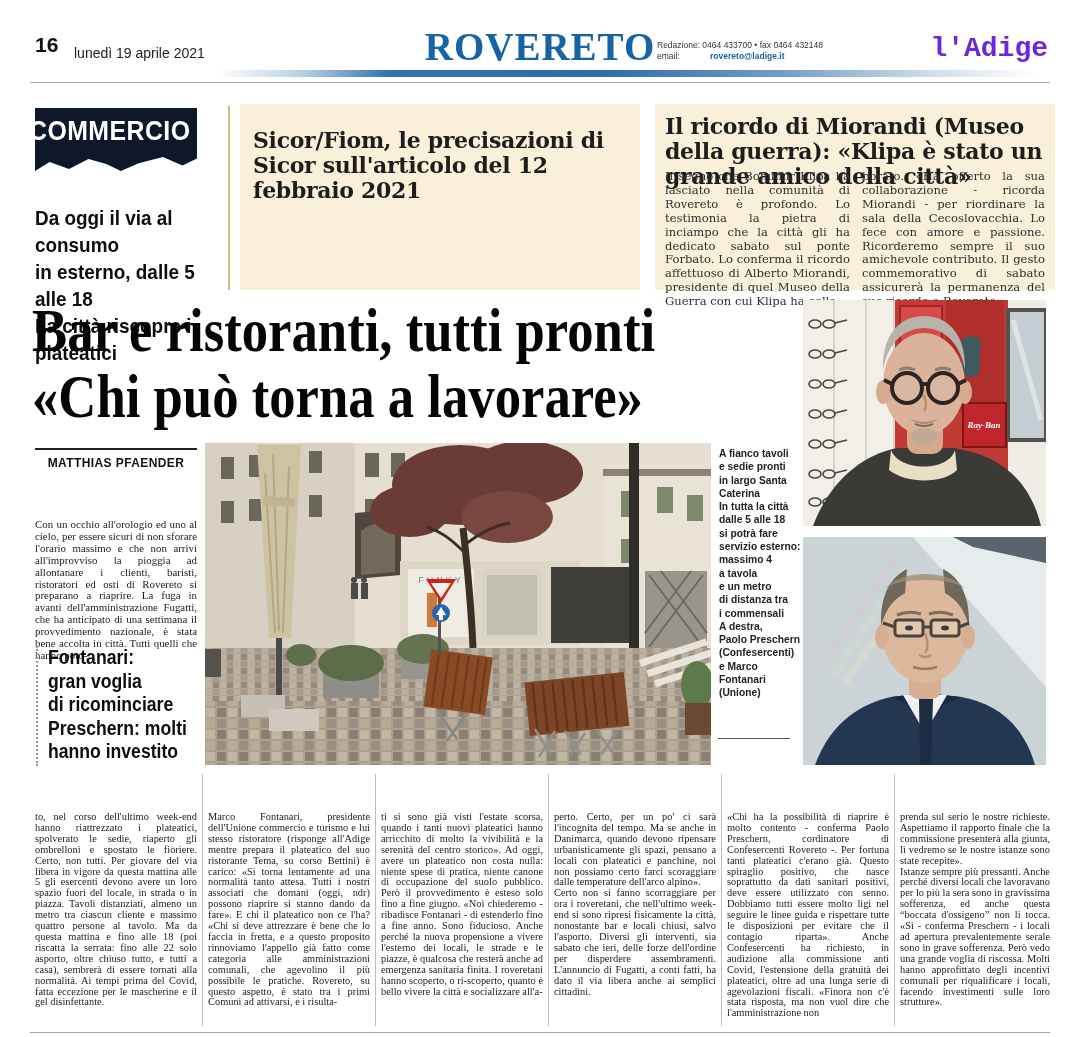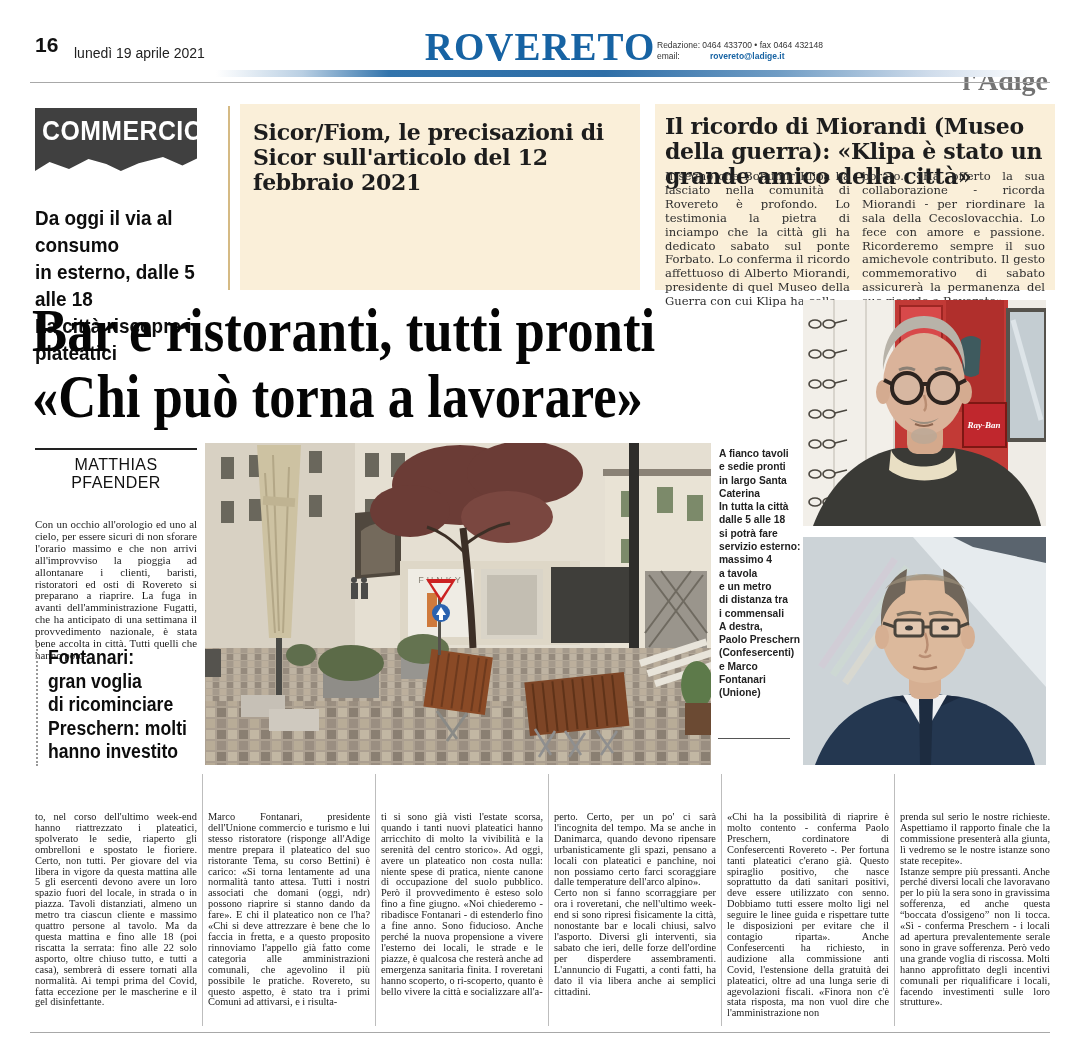--- a/index.html
+++ b/index.html
@@ -9,44 +9,44 @@
   .pre{white-space:pre-line;}
   .just{text-align:justify;}
 
   
   .pagenum{font-size:21px;font-weight:bold;font-family:"Liberation Sans",sans-serif;}
   .dateline{font-size:14px;font-family:"Liberation Sans",sans-serif;color:#222;}
   .section-title{font-size:39px;font-weight:bold;color:#1763a3;letter-spacing:1px;
                  font-family:"Liberation Serif",serif;}
   .contact{font-size:8.5px;font-family:"Liberation Sans",sans-serif;color:#333;line-height:11px;}
   .contact b{color:#1763a3;padding-left:28px;}
-  .masthead{font-size:28px;font-weight:bold;font-family:Liberation Serif, serif;color:#737373;margin-top:32px;}
+  .masthead{font-size:28px;font-weight:bold;font-family:Liberation Mono, monospace;color:#6d28d9;}
   .grad-bar{height:7px;background:linear-gradient(90deg,#ffffff 0%,#ffffff 20%,#b9cfe3 28%,
             #3274ac 36%,#2e6ea7 56%,#6f9cc4 72%,#cfdceb 86%,#ffffff 96%);}
   .hairline{background:#a8a8a8;}
 
   
-  .kicker-box{background:#404040;color:#fff;display:flex;align-items:flex-start;justify-content:flex-start;
+  .kicker-box{background:#0f172a;color:#fff;display:flex;align-items:flex-start;justify-content:flex-end;
       clip-path:polygon(0 0,100% 0,100% 72%,91% 82%,79% 70%,64% 79%,53% 90%,44% 80%,33% 73%,21% 87%,9% 77%,0 90%);}
   .kicker-box span{font-size:27px;font-weight:bold;font-family:"Liberation Sans",sans-serif;
       letter-spacing:.5px;margin-top:8px;display:inline-block;transform:scaleX(.92);}
   .standfirst{font-size:21px;line-height:27px;font-weight:bold;font-family:"Liberation Sans",sans-serif;
       transform:scaleX(.9);transform-origin:0 0;color:#0d0d0d;}
 
   
   .cream{background:#faefd9;}
   .box-title{font-size:22px;line-height:25px;font-weight:bold;color:#1d1d1d;
       font-family:"DejaVu Serif",serif;letter-spacing:-.3px;}
   .box-text{font-size:11.6px;line-height:13.9px;color:#2e2e2e;font-family:"DejaVu Serif",serif;}
 
   
   .headline{font-size:62px;line-height:66px;font-weight:bold;white-space:pre-line;
       font-family:"Liberation Serif",serif;transform:scaleX(.85);transform-origin:0 0;color:#050505;}
 
-  .byline{font-size:16px;font-weight:normal;font-family:"Liberation Sans",sans-serif;
+  .byline{font-size:12px;font-weight:bold;font-family:"Liberation Sans",sans-serif;
       letter-spacing:.4px;text-align:center;}
   .bodytext{font-size:10.9px;line-height:11.9px;color:#1b1b1b;margin-top:40px;}
   .colrule{width:1px;background:#bdbdbd;}
   .pullquote{font-size:20px;line-height:23.5px;font-weight:bold;font-family:"Liberation Sans",sans-serif;
       transform:scaleX(.88);transform-origin:0 0;color:#0d0d0d;}
   .pq-wrap{border-left:2px dotted #999;padding-left:10px;}
   .caption{font-size:10.8px;line-height:13.3px;font-weight:bold;font-family:"Liberation Sans",sans-serif;
       color:#222;transform:scaleX(.95);transform-origin:0 0;}
   .bottomtext{font-size:10.4px;line-height:10.9px;}
   .photo{display:block;}
@@ -70,21 +70,21 @@
 
   <div class="abs kicker-box" style="left:35px;top:108px;width:162px;height:70px;">
     <span>COMMERCIO</span>
   </div>
   <div class="abs standfirst pre" style="left:35px;top:204px;width:200px;">Da oggi il via al consumo
 in esterno, dalle 5 alle 18
 La città riscopre i plateatici</div>
   <div class="abs" style="left:228px;top:106px;width:2px;height:184px;background:#d5ba84;"></div>
 
   <div class="abs cream" style="left:240px;top:104px;width:400px;height:186px;">
-    <div class="abs box-title" style="left:13px;top:16px;width:375px;">Sicor/Fiom, le precisazioni di Sicor sull'articolo del 12 febbraio 2021</div>
+    <div class="abs box-title" style="left:13px;top:24px;width:375px;">Sicor/Fiom, le precisazioni di Sicor sull'articolo del 12 febbraio 2021</div>
   </div>
 
   <div class="abs cream" style="left:655px;top:104px;width:400px;height:186px;">
     <div class="abs box-title" style="left:10px;top:10px;width:385px;">Il ricordo di Miorandi (Museo della guerra): «Klipa è stato un grande amico della città»</div>
     <div class="abs box-text just" style="left:10px;top:66px;width:185px;">Il segno che Bohumir Klipa ha lasciato nella comunità di Rovereto è profondo. Lo testimonia la pietra di inciampo che la città gli ha dedicato sabato sul ponte Forbato. Lo conferma il ricordo affettuoso di Alberto Miorandi, presidente di quel Museo della Guerra con cui Klipa ha colla-</div>
     <div class="abs box-text just" style="left:207px;top:66px;width:183px;">borato. «Ha offerto la sua collaborazione - ricorda Miorandi - per riordinare la sala della Cecoslovacchia. Lo fece con amore e passione. Ricorderemo sempre il suo amichevole contributo. Il gesto commemorativo di sabato assicurerà la permanenza del suo ricordo a Rovereto».</div>
   </div>
 
   <div class="abs headline" style="left:32px;top:297px;width:950px;">Bar e ristoranti, tutti pronti
 «Chi può torna a lavorare»</div>

